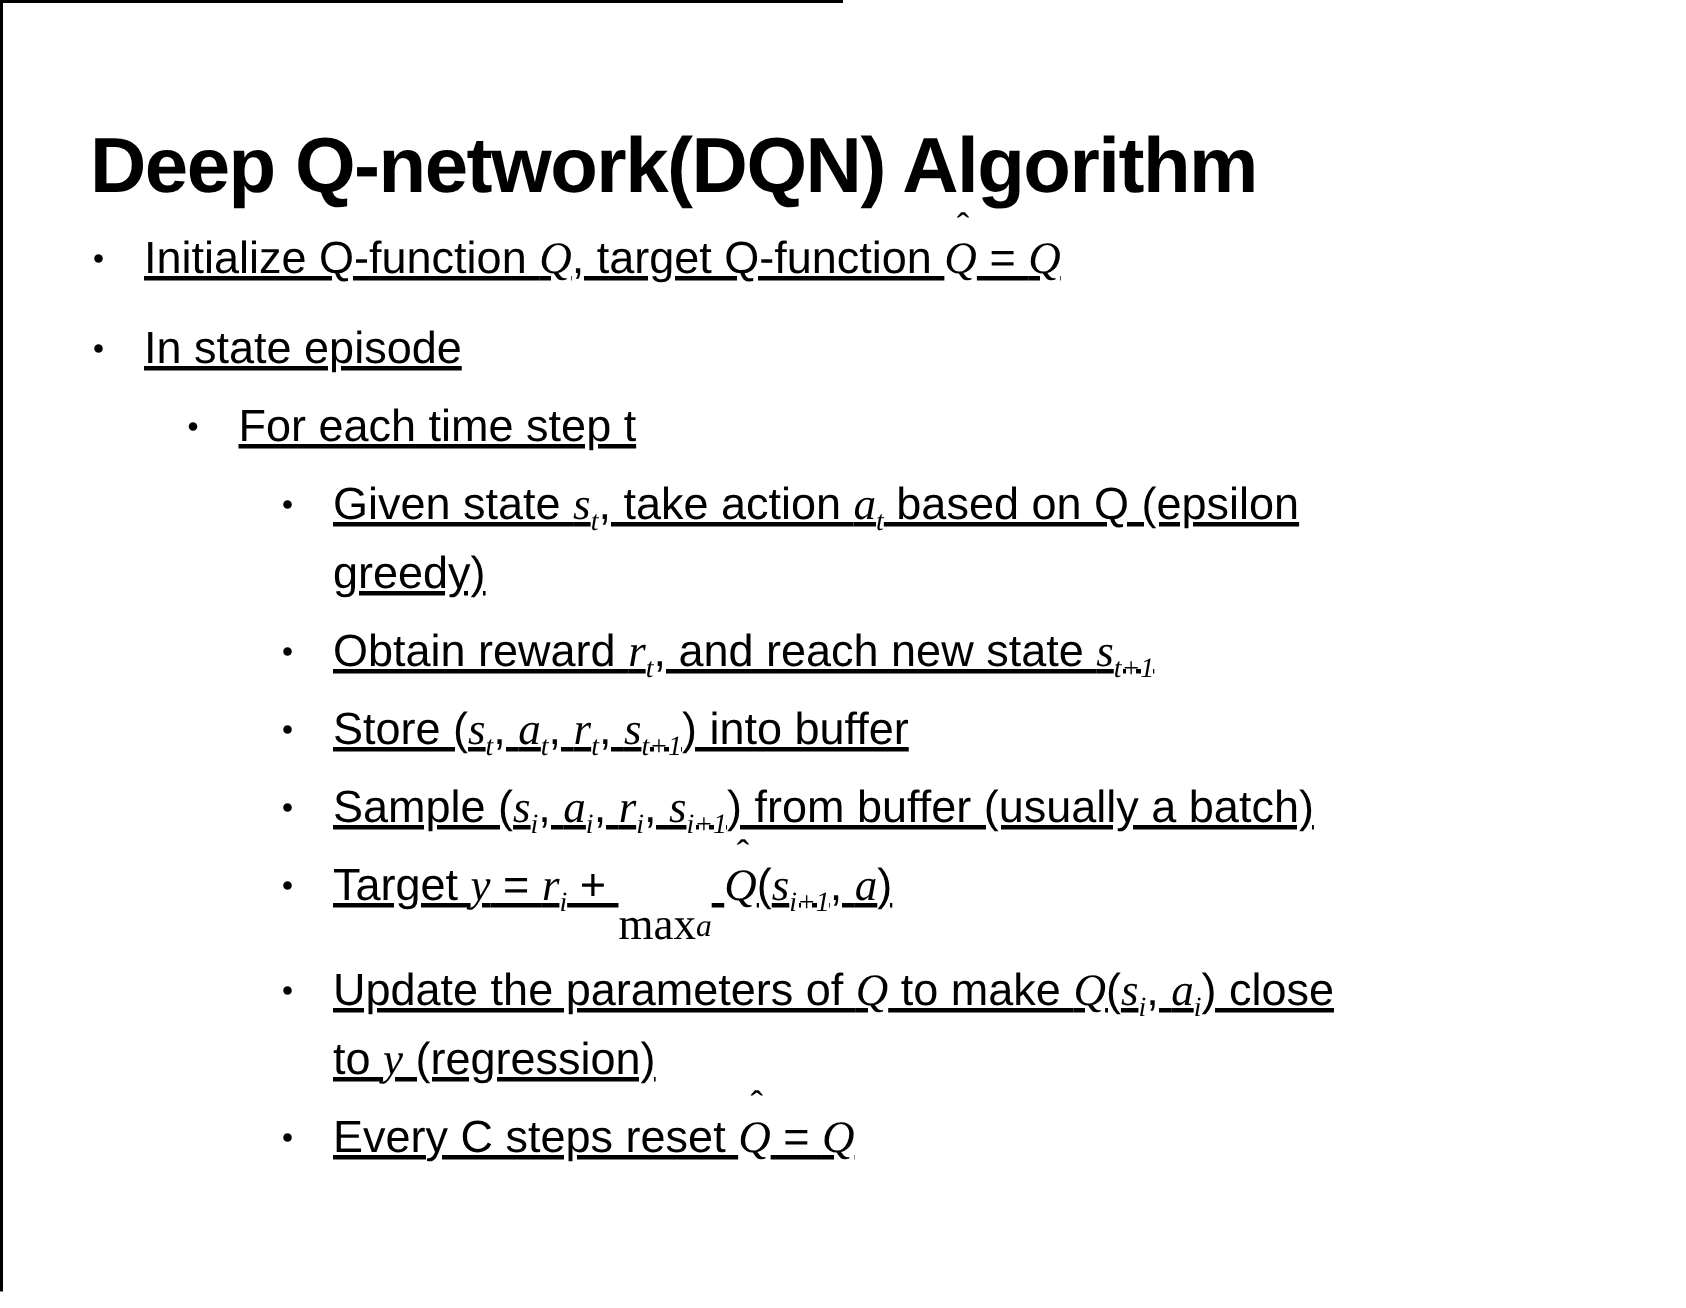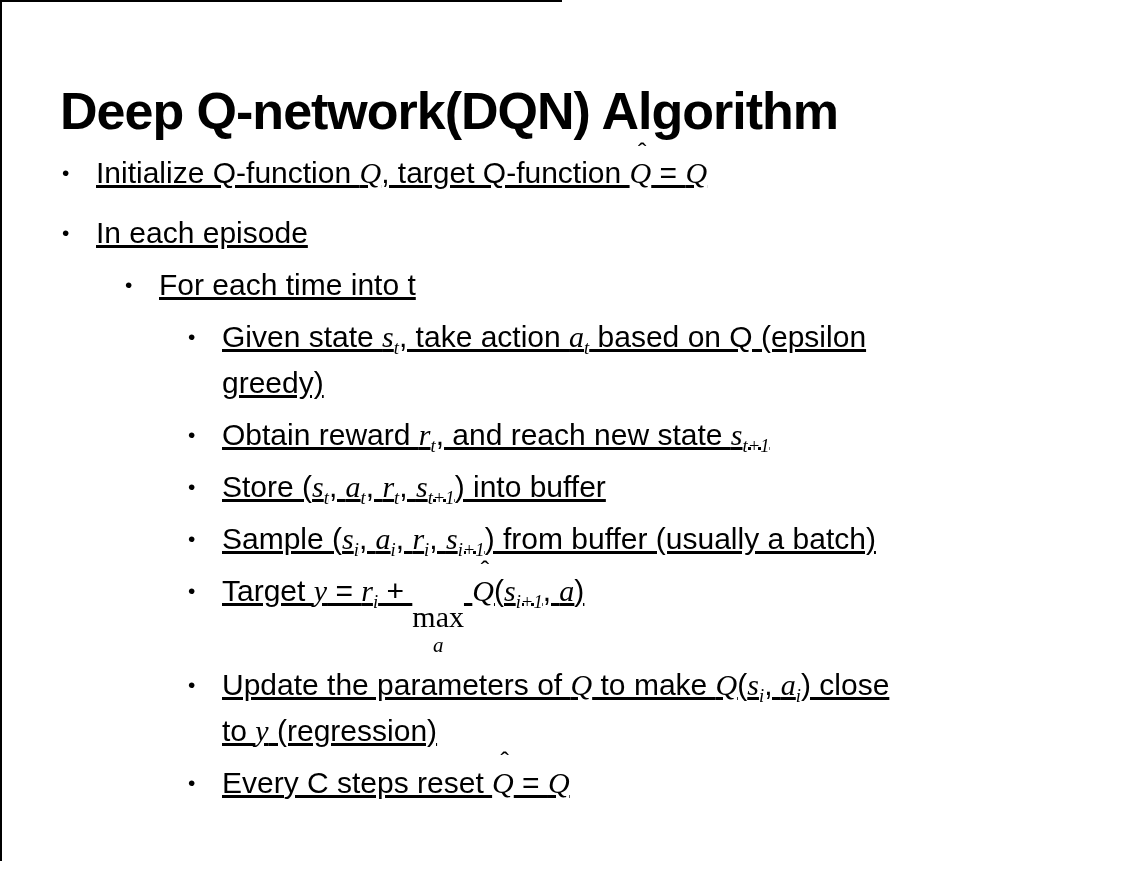--- a/index.html
+++ b/index.html
@@ -64,21 +64,21 @@
     top: -0.40em;
     left: 58%;
     transform: translateX(-50%);
     font-size: 0.85em;
     line-height: 1;
     font-style: normal;
     font-family: "Liberation Sans", sans-serif;
   }
   .underop {
     display: inline-flex;
-    flex-direction: column;
+    flex-direction: row;
     align-items: center;
     line-height: 1;
     vertical-align: -0.85em;
   }
   .underop .op {
     font-family: "Liberation Serif", serif;
     font-style: normal;
   }
   .underop .under {
     font-size: 0.7em;
@@ -96,26 +96,26 @@
 
   <div class="content">
 
     <div class="li l1 sp">
       <span class="dot">•</span>
       <span class="txt">Initialize Q-function <i class="m">Q</i>, target Q-function <span class="hat"><i class="m">Q</i><span class="hatmark">ˆ</span></span> = <i class="m">Q</i></span>
     </div>
 
     <div class="li l1">
       <span class="dot">•</span>
-      <span class="txt">In each episode</span>
+      <span class="txt">In state episode</span>
     </div>
 
     <div class="li l2">
       <span class="dot">•</span>
-      <span class="txt">For each time into t</span>
+      <span class="txt">For each time step t</span>
     </div>
 
     <div class="li l3">
       <span class="dot">•</span>
       <span class="txt">Given state <i class="m">s<sub>t</sub></i>, take action <i class="m">a<sub>t</sub></i> based on Q (epsilon<br>greedy)</span>
     </div>
 
     <div class="li l3">
       <span class="dot">•</span>
       <span class="txt">Obtain reward <i class="m">r<sub>t</sub></i>, and reach new state <i class="m">s<sub>t+1</sub></i></span>

